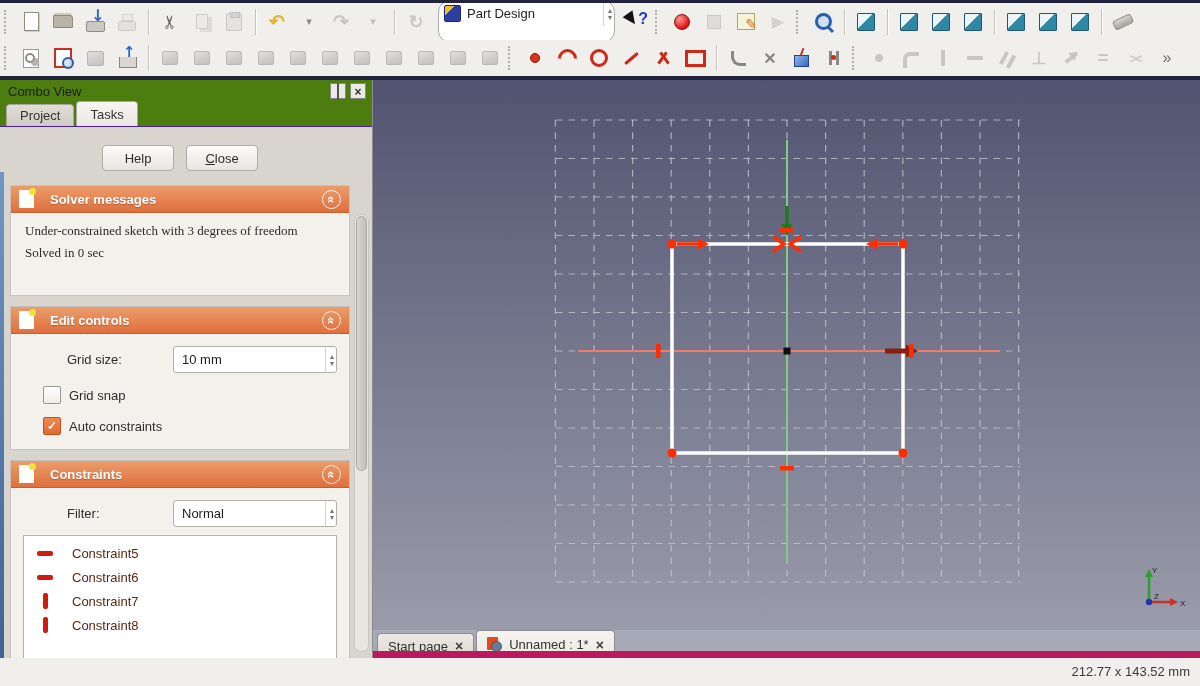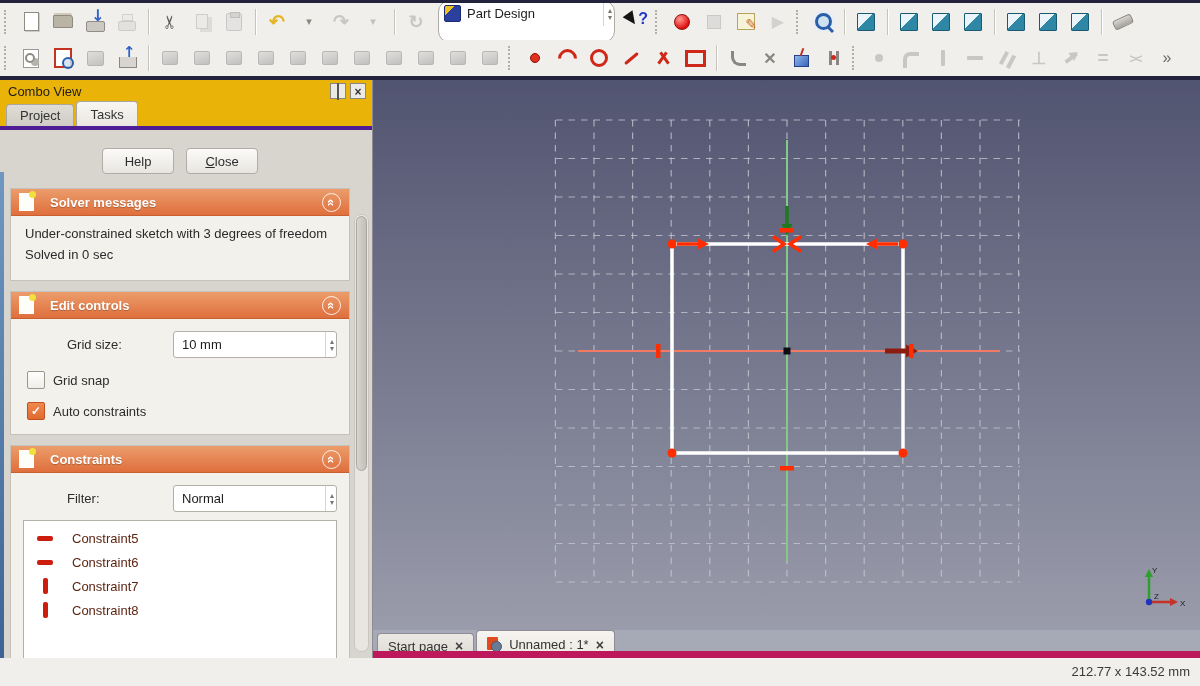--- a/index.html
+++ b/index.html
@@ -91,59 +91,59 @@
 
   
   .wb-combo{display:flex;align-items:center;height:25px;width:168px;background:#fff;
             border:1px solid #aeaba4;border-radius:12px;margin:0 6px;padding:0 2px 16px 5px;gap:6px;}
   .wb-icon{width:15px;height:15px;background:linear-gradient(135deg,#f0c020 0 32%,#2b3f9e 32% 100%);border:1px solid #1a2a6e;border-radius:2px;}
   .wb-label{flex:1;color:#1d1d1d;}
   .spin-arrows{display:flex;flex-direction:column;align-items:center;justify-content:center;
                height:100%;padding-left:4px;border-left:1px solid #d8d5cf;color:#7a7770;font-size:8px;line-height:7px;}
 
   
-  #combo-view{position:absolute;left:0;top:80px;width:372px;height:578px;background:#eab308;
+  #combo-view{position:absolute;left:0;top:80px;width:372px;height:578px;background:#4d7c0f;
               border-right:1px solid #8e8b94;z-index:2;}
   .panel-title-row{height:22px;display:flex;align-items:center;padding:0 6px 0 8px;color:#1d1d1d;}
   .panel-title-row .spacer{flex:1;}
   .win-btn{width:14px;height:14px;border:1px solid #8a8780;background:#eceae5;margin-left:4px;
            display:flex;align-items:center;justify-content:center;position:relative;}
   .float-icon::before{content:"";width:6px;height:5px;border:1px solid #555;box-shadow:2px -2px 0 -1px #888;}
   .close-x-icon::before{content:"×";font:bold 12px/1 "Liberation Sans",sans-serif;color:#333;}
   .panel-tabs{height:24px;display:flex;align-items:flex-end;padding-left:6px;gap:2px;}
   .ptab{height:21px;padding:0 13px;display:flex;align-items:center;font-size:13px;color:#333;
         border:1px solid #a9a6a0;border-bottom:none;border-radius:4px 4px 0 0;
         background:linear-gradient(#e0ddd7,#cfccc5);}
   .ptab.active{height:24px;background:linear-gradient(#f8f6f2,#eae7e2);position:relative;z-index:2;}
   .panel-content{position:absolute;top:46px;left:0;right:0;bottom:0;background:#d8d4ce;
-                 border-top:4px solid #4c1d95;padding:0 22px 0 10px;overflow:hidden;}
+                 border-top:1px solid #4c1d95;padding:0 22px 0 10px;overflow:hidden;}
   .task-buttons{padding-top:18px;display:flex;justify-content:center;gap:12px;}
   .btn{min-width:72px;height:26px;border:1px solid #b0ada6;border-radius:4px;color:#2d2d2d;
        background:linear-gradient(#fcfbf9,#e8e5e0);display:inline-flex;align-items:center;justify-content:center;
        padding:0 16px;font-size:13px;font-family:"Liberation Sans",sans-serif;}
   .btn .btn-label{display:block;}
   .mnemonic::first-letter{text-decoration:underline;}
   .task-section{border:1px solid #c6c2bb;margin-top:10px;background:#f3f1ec;}
   .task-section.first{margin-top:14px;}
   .sec-header{height:26px;display:flex;align-items:center;gap:16px;padding:0 8px;
               background:linear-gradient(#eb9d6b,#df6f3d);border-bottom:1px solid #c95f2e;}
   .sec-doc-icon{width:13px;height:16px;background:#fdfdfa;border:1px solid #fff;position:relative;flex:none;}
   .sec-doc-icon::after{content:"";position:absolute;top:-3px;right:-3px;width:7px;height:7px;border-radius:50%;background:#f2e13c;}
   .sec-title{flex:1;color:#fff;font-weight:bold;text-shadow:0 1px 1px rgba(0,0,0,.25);}
   .collapse-btn{width:17px;height:17px;border-radius:50%;border:1px solid rgba(255,255,255,.85);
                 display:flex;align-items:center;justify-content:center;color:#fff;flex:none;}
   .collapse-btn::before{content:"«";font-weight:bold;font-size:13px;transform:rotate(90deg);display:block;}
-  .solver-body{padding:10px 14px 12px;font-family:Liberation Sans, sans-serif;font-size:13px;color:#2b2b2b;}
+  .solver-body{padding:10px 14px 28px;font-family:Liberation Serif, serif;font-size:13px;color:#2b2b2b;}
   .solver-body div{margin-bottom:6px;}
   .ctl-row{display:flex;align-items:center;padding:12px 12px 0;margin-left:44px;}
   .ctl-row label{color:#2d2d2d;}
   .spinbox{display:flex;align-items:center;height:25px;width:152px;background:#fff;border:1px solid #b3b0aa;
            border-radius:3px;margin-left:auto;padding:0 2px 0 8px;color:#1d1d1d;}
   .spinbox .val{flex:1;}
-  .cb-row{display:flex;align-items:center;gap:8px;margin:13px 0 0 16px;color:#2d2d2d;}
+  .cb-row{display:flex;align-items:center;gap:8px;margin:13px 0 0 32px;color:#2d2d2d;}
   .cb{width:16px;height:16px;border:1px solid #9a978f;border-radius:2px;background:linear-gradient(#fff,#efede8);
       display:flex;align-items:center;justify-content:center;}
   .cb.checked{background:linear-gradient(#ef8a4e,#e06a30);border-color:#c05020;}
   .cb.checked::before{content:"✓";color:#fff;font-weight:bold;font-size:12px;}
   .edit-body{padding-bottom:14px;}
   .constraint-list{background:#fff;border:1px solid #b5b2ac;margin:8px 12px 0;height:172px;padding-top:5px;}
   .constraint-row{height:24px;display:flex;align-items:center;gap:16px;padding-left:10px;}
   .ci{width:22px;display:flex;align-items:center;justify-content:center;position:relative;flex:none;}
   .constraint-horizontal-icon::before{content:"";width:16px;height:5px;background:#cc1d0e;border-radius:2px;}
   .constraint-vertical-icon::before{content:"";width:5px;height:16px;background:#cc1d0e;border-radius:2px;}

